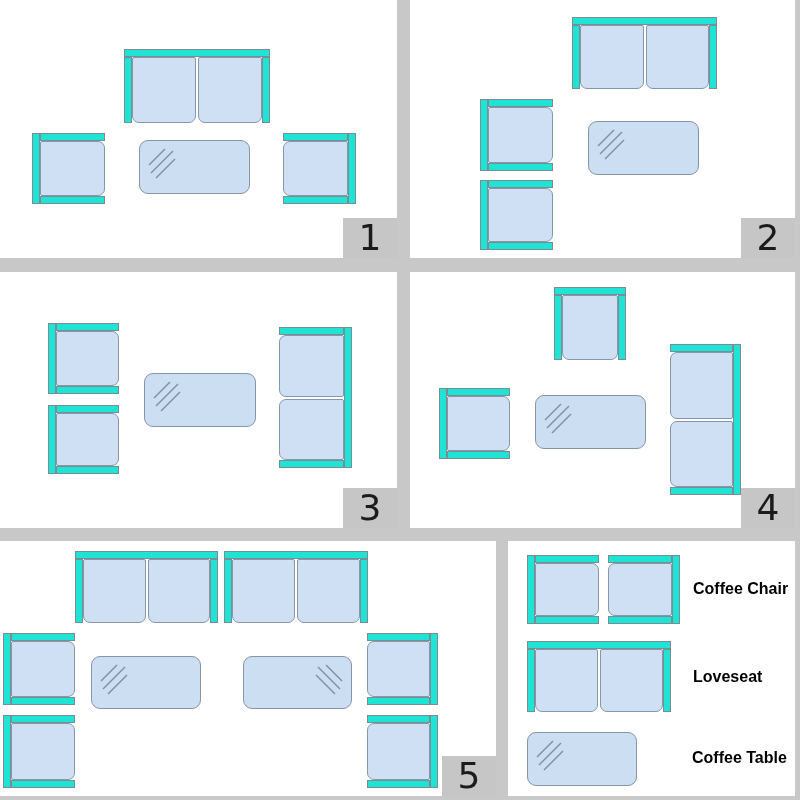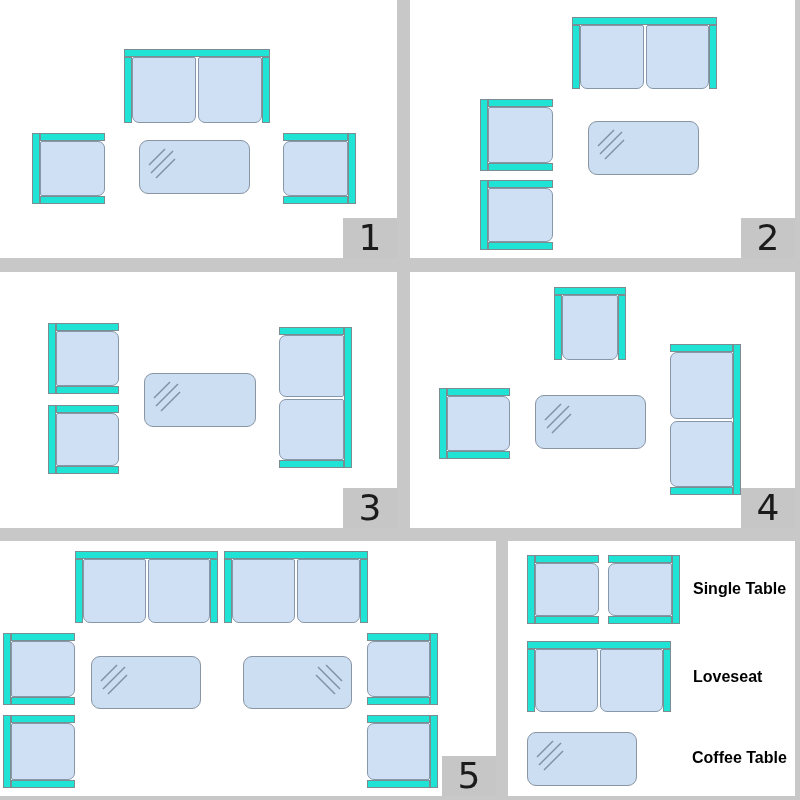--- a/index.html
+++ b/index.html
@@ -248,17 +248,17 @@
         <div class="seat" style="left: 8px; top: 8px; width: 63px; height: 63px; border-radius: 2px 2px 7px 7px;"></div>
         <div class="seat" style="left: 73px; top: 8px; width: 63px; height: 63px; border-radius: 2px 2px 7px 7px;"></div>
       </div>
       <div class="piece table" style="left: 19px; top: 191px; width: 110px; height: 54px;">
         <svg width="36" height="36" class="shine tl">
           <line x1="5" y1="21" x2="21" y2="5"></line>
           <line x1="7" y1="29" x2="29" y2="7"></line>
           <line x1="12" y1="34" x2="31" y2="15"></line>
         </svg>
       </div>
-      <div class="legend-label" style="left: 185px; top: 38px;">Single Table</div>
+      <div class="legend-label" style="left: 185px; top: 38px;">Coffee Chair</div>
       <div class="legend-label" style="left: 185px; top: 126px;">Loveseat</div>
       <div class="legend-label" style="left: 184px; top: 207px;">Coffee Table</div>
     </div>
   </div>
 
 </body></html>

